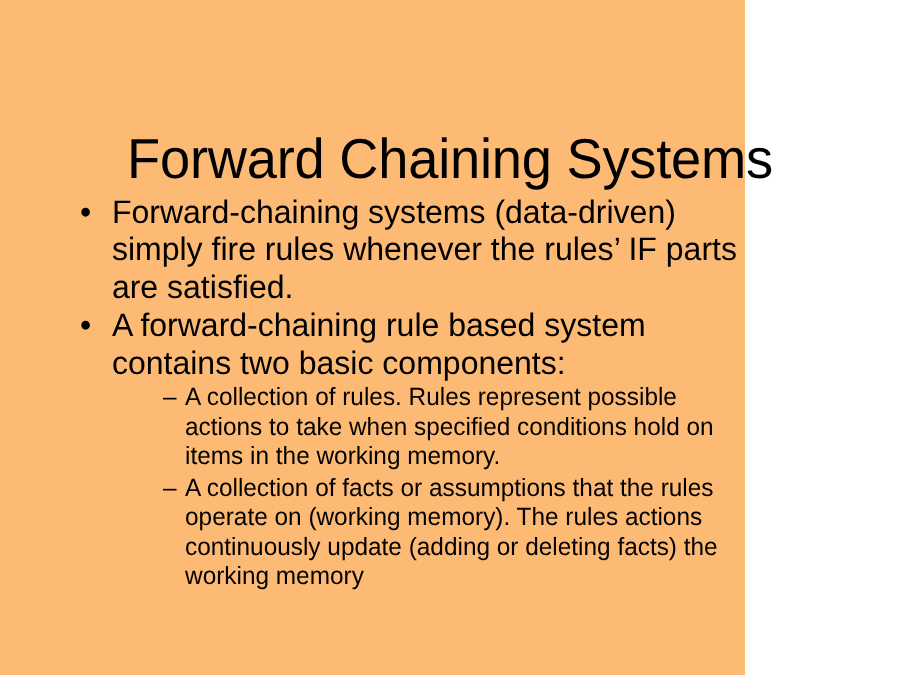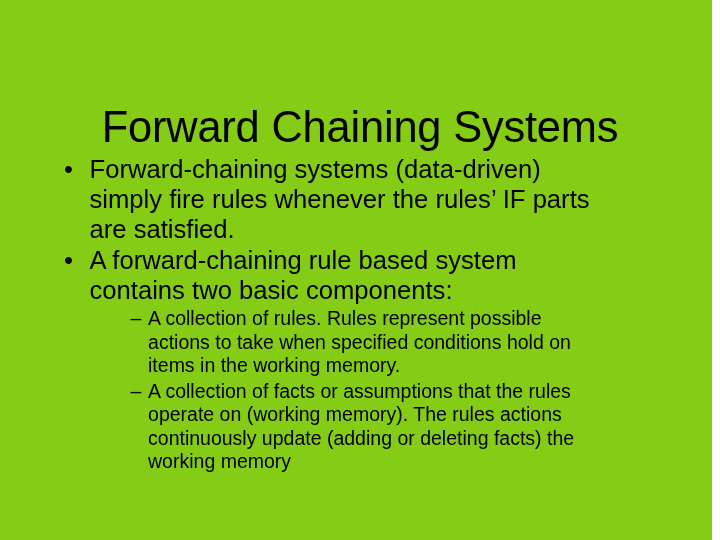--- a/index.html
+++ b/index.html
@@ -11,23 +11,23 @@
     width: 720px;
     height: 540px;
     background: #ffffff;
     font-family: "Liberation Sans", sans-serif;
     color: #000000;
     overflow: hidden;
   }
 
   .slide {
     position: relative;
-    width: 712px;
+    width: 596px;
     height: 540px;
-    background: #84cc16;
+    background: #fdba74;
     box-sizing: border-box;
   }
 
   
   .slide-title {
     position: absolute;
     left: 0;
     top: 72px;
     width: 720px;
     text-align: center;

